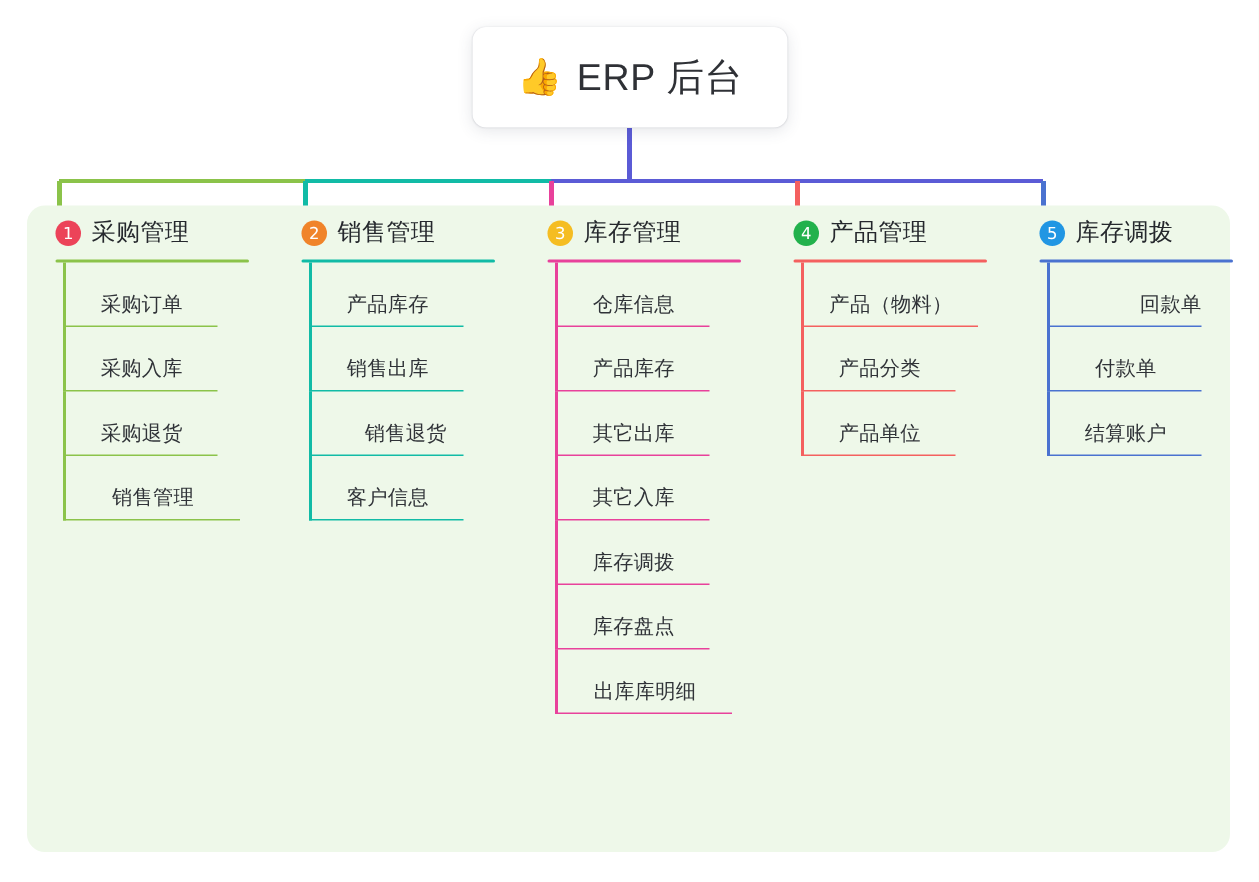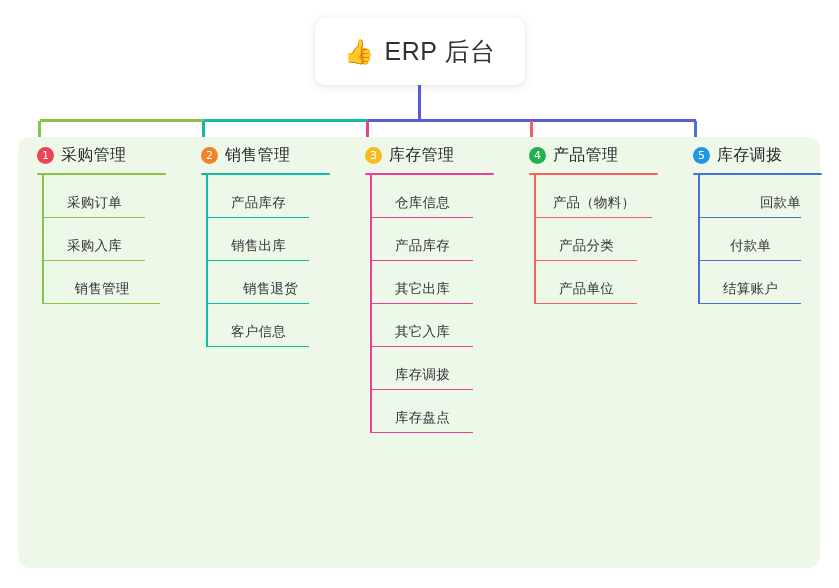--- a/index.html
+++ b/index.html
@@ -171,20 +171,23 @@
           <span class="col-title">采购管理</span>
         </div>
         <div class="head-rule" style="background: rgb(139, 195, 74);"></div>
         <div class="items">
           <div class="item" style="color: rgb(139, 195, 74);">
             <span class="item-label">采购订单</span>
           </div>
           <div class="item" style="color: rgb(139, 195, 74);">
             <span class="item-label">采购入库</span>
           </div>
+          <div class="item" style="color: rgb(139, 195, 74);">
+            <span class="item-label">采购退货</span>
+          </div>
           <div class="item wide" style="color: rgb(139, 195, 74);">
             <span class="item-label">销售管理</span>
           </div>
         </div>
       </div>
       <div class="column">
         <div class="col-head">
           <span class="badge" style="background: rgb(240, 132, 42);">2</span>
           <span class="col-title">销售管理</span>
         </div>
@@ -222,20 +225,23 @@
           </div>
           <div class="item" style="color: rgb(232, 65, 155);">
             <span class="item-label">其它入库</span>
           </div>
           <div class="item" style="color: rgb(232, 65, 155);">
             <span class="item-label">库存调拨</span>
           </div>
           <div class="item" style="color: rgb(232, 65, 155);">
             <span class="item-label">库存盘点</span>
           </div>
+          <div class="item wide" style="color: rgb(232, 65, 155);">
+            <span class="item-label">出库库明细</span>
+          </div>
         </div>
       </div>
       <div class="column">
         <div class="col-head">
           <span class="badge" style="background: rgb(34, 177, 76);">4</span>
           <span class="col-title">产品管理</span>
         </div>
         <div class="head-rule" style="background: rgb(244, 96, 95);"></div>
         <div class="items">
           <div class="item wide" style="color: rgb(244, 96, 95);">

